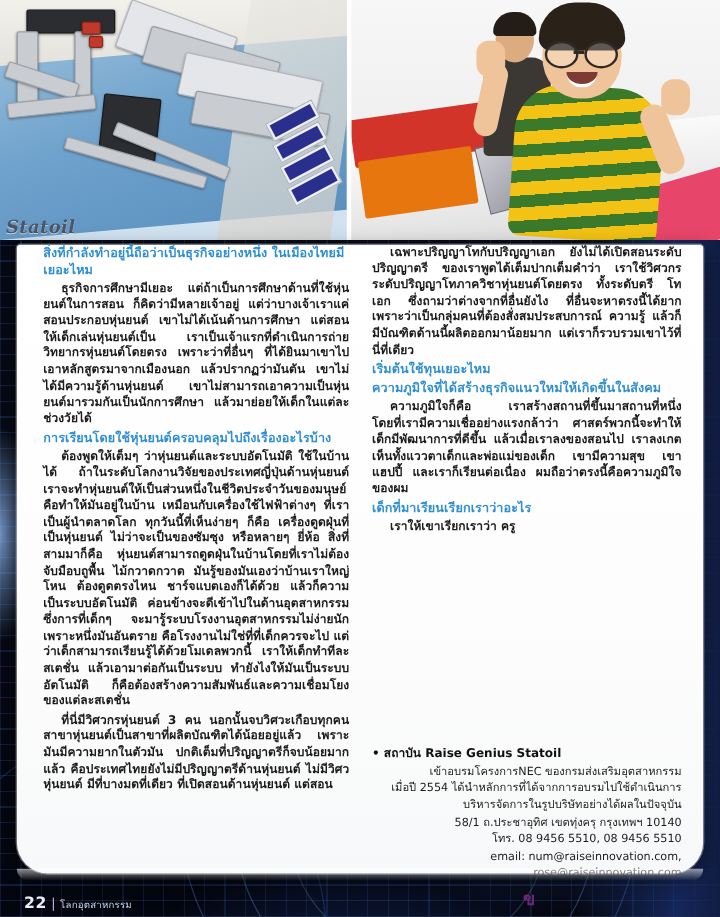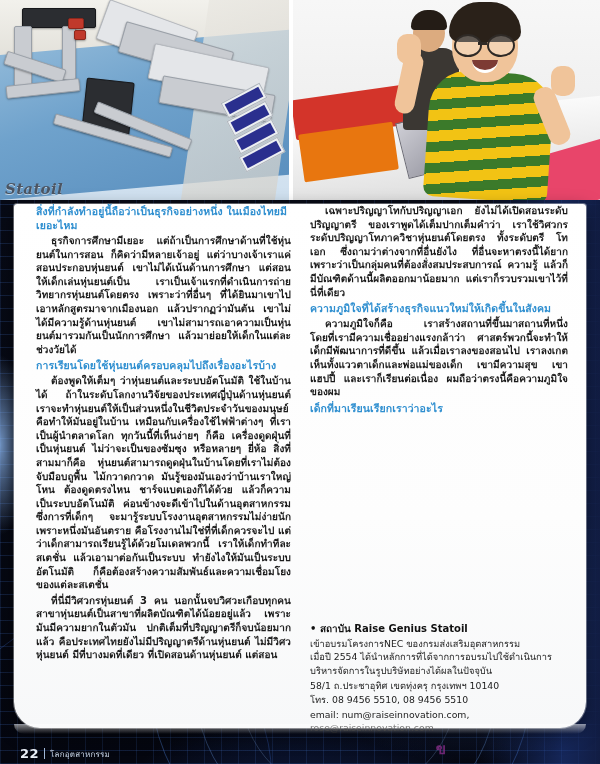--- a/index.html
+++ b/index.html
@@ -124,21 +124,21 @@
     font-size:10px;line-height:13.6px;
     text-indent:15px;
     text-align:justify;
     letter-spacing:.05px;
     font-weight:bold;
   }
 
   
   .contact{position:absolute;left:0;top:0;width:258px;}
   .contact .ttl{color:#111;font-size:10px;font-weight:700;line-height:14px;margin:0 0 1px 0;}
-  .contact .ln{color:#1b1b1b;font-size:9.3px;line-height:13.4px;margin:0;}
+  .contact .ln{color:#1b1b1b;font-size:9.3px;line-height:13.4px;margin:0;text-align:right;}
   .contact .ln.sp{margin-top:2px;}
 
   
   .watermark{
     position:absolute;left:418px;top:536px;width:18px;height:18px;
     display:flex;align-items:center;justify-content:center;
     font-size:15px;font-weight:700;color:#8e2f8e;opacity:.75;
     font-family:"DejaVu Serif","Liberation Serif",serif;
   }
 
@@ -235,23 +235,25 @@
     <div class="col col-left" id="col-left">
         <h2 class="qhead">สิ่งที่กำลังทำอยู่นี้ถือว่าเป็นธุรกิจอย่างหนึ่ง ในเมืองไทยมีเยอะไหม</h2>
         <p class="body">ธุรกิจการศึกษามีเยอะ แต่ถ้าเป็นการศึกษาด้านที่ใช้หุ่นยนต์ในการสอน ก็คิดว่ามีหลายเจ้าอยู่ แต่ว่าบางเจ้าเราแค่สอนประกอบหุ่นยนต์ เขาไม่ได้เน้นด้านการศึกษา แต่สอนให้เด็กเล่นหุ่นยนต์เป็น เราเป็นเจ้าแรกที่ดำเนินการถ่ายวิทยากรหุ่นยนต์โดยตรง เพราะว่าที่อื่นๆ ที่ได้ยินมาเขาไปเอาหลักสูตรมาจากเมืองนอก แล้วปรากฏว่ามันตัน เขาไม่ได้มีความรู้ด้านหุ่นยนต์ เขาไม่สามารถเอาความเป็นหุ่นยนต์มารวมกันเป็นนักการศึกษา แล้วมาย่อยให้เด็กในแต่ละช่วงวัยได้</p>
         <h2 class="qhead">การเรียนโดยใช้หุ่นยนต์ครอบคลุมไปถึงเรื่องอะไรบ้าง</h2>
         <p class="body">ต้องพูดให้เต็มๆ ว่าหุ่นยนต์และระบบอัตโนมัติ ใช้ในบ้านได้ ถ้าในระดับโลกงานวิจัยของประเทศญี่ปุ่นด้านหุ่นยนต์ เราจะทำหุ่นยนต์ให้เป็นส่วนหนึ่งในชีวิตประจำวันของมนุษย์ คือทำให้มันอยู่ในบ้าน เหมือนกับเครื่องใช้ไฟฟ้าต่างๆ ที่เราเป็นผู้นำตลาดโลก ทุกวันนี้ที่เห็นง่ายๆ ก็คือ เครื่องดูดฝุ่นที่เป็นหุ่นยนต์ ไม่ว่าจะเป็นของซัมซุง หรือหลายๆ ยี่ห้อ สิ่งที่สามมาก็คือ หุ่นยนต์สามารถดูดฝุ่นในบ้านโดยที่เราไม่ต้องจับมือบถูพื้น ไม้กวาดกวาด มันรู้ของมันเองว่าบ้านเราใหญ่โหน ต้องดูดตรงไหน ชาร์จแบตเองก็ได้ด้วย แล้วก็ความเป็นระบบอัตโนมัติ ค่อนข้างจะดีเข้าไปในด้านอุตสาหกรรม ซึ่งการที่เด็กๆ จะมารู้ระบบโรงงานอุตสาหกรรมไม่ง่ายนัก เพราะหนึ่งมันอันตราย คือโรงงานไม่ใช่ที่ที่เด็กควรจะไป แต่ว่าเด็กสามารถเรียนรู้ได้ด้วยโมเดลพวกนี้ เราให้เด็กทำทีละสเตชั่น แล้วเอามาต่อกันเป็นระบบ ทำยังไงให้มันเป็นระบบอัตโนมัติ ก็คือต้องสร้างความสัมพันธ์และความเชื่อมโยงของแต่ละสเตชั่น</p>
         <p class="body">ที่นี่มีวิศวกรหุ่นยนต์ 3 คน นอกนั้นจบวิศวะเกือบทุกคน สาขาหุ่นยนต์เป็นสาขาที่ผลิตบัณฑิตได้น้อยอยู่แล้ว เพราะมันมีความยากในตัวมัน ปกติเต็มที่ปริญญาตรีก็จบน้อยมากแล้ว คือประเทศไทยยังไม่มีปริญญาตรีด้านหุ่นยนต์ ไม่มีวิศวหุ่นยนต์ มีที่บางมดที่เดียว ที่เปิดสอนด้านหุ่นยนต์ แต่สอน</p>
       </div>
 
     <div class="col col-right" id="col-right">
         <p class="body">เฉพาะปริญญาโทกับปริญญาเอก ยังไม่ได้เปิดสอนระดับปริญญาตรี ของเราพูดได้เต็มปากเต็มคำว่า เราใช้วิศวกรระดับปริญญาโทภาควิชาหุ่นยนต์โดยตรง ทั้งระดับตรี โท เอก ซึ่งถามว่าต่างจากที่อื่นยังไง ที่อื่นจะหาตรงนี้ได้ยาก เพราะว่าเป็นกลุ่มคนที่ต้องสั่งสมประสบการณ์ ความรู้ แล้วก็มีบัณฑิตด้านนี้ผลิตออกมาน้อยมาก แต่เราก็รวบรวมเขาไว้ที่นี่ที่เดียว</p>
+        <h2 class="qhead">เริ่มต้นใช้ทุนเยอะไหม</h2>
         <h2 class="qhead">ความภูมิใจที่ได้สร้างธุรกิจแนวใหม่ให้เกิดขึ้นในสังคม</h2>
         <p class="body">ความภูมิใจก็คือ เราสร้างสถานที่ขึ้นมาสถานที่หนึ่ง โดยที่เรามีความเชื่ออย่างแรงกล้าว่า ศาสตร์พวกนี้จะทำให้เด็กมีพัฒนาการที่ดีขึ้น แล้วเมื่อเราลงของสอนไป เราลงเกตเห็นทั้งแววตาเด็กและพ่อแม่ของเด็ก เขามีความสุข เขาแฮปปี้ และเราก็เรียนต่อเนื่อง ผมถือว่าตรงนี้คือความภูมิใจของผม</p>
         <h2 class="qhead">เด็กที่มาเรียนเรียกเราว่าอะไร</h2>
+        <p class="body">เราให้เขาเรียกเราว่า ครู</p>
       </div>
 
     <div class="col col-right" id="contact-wrap" style="top:418px;">
       <div class="contact">
         <div class="ttl">
           <span>•</span>
           <span>สถาบัน Raise Genius Statoil</span>
         </div>
         <div id="contact-lines">
             <div class="ln">เข้าอบรมโครงการNEC ของกรมส่งเสริมอุตสาหกรรม</div>

